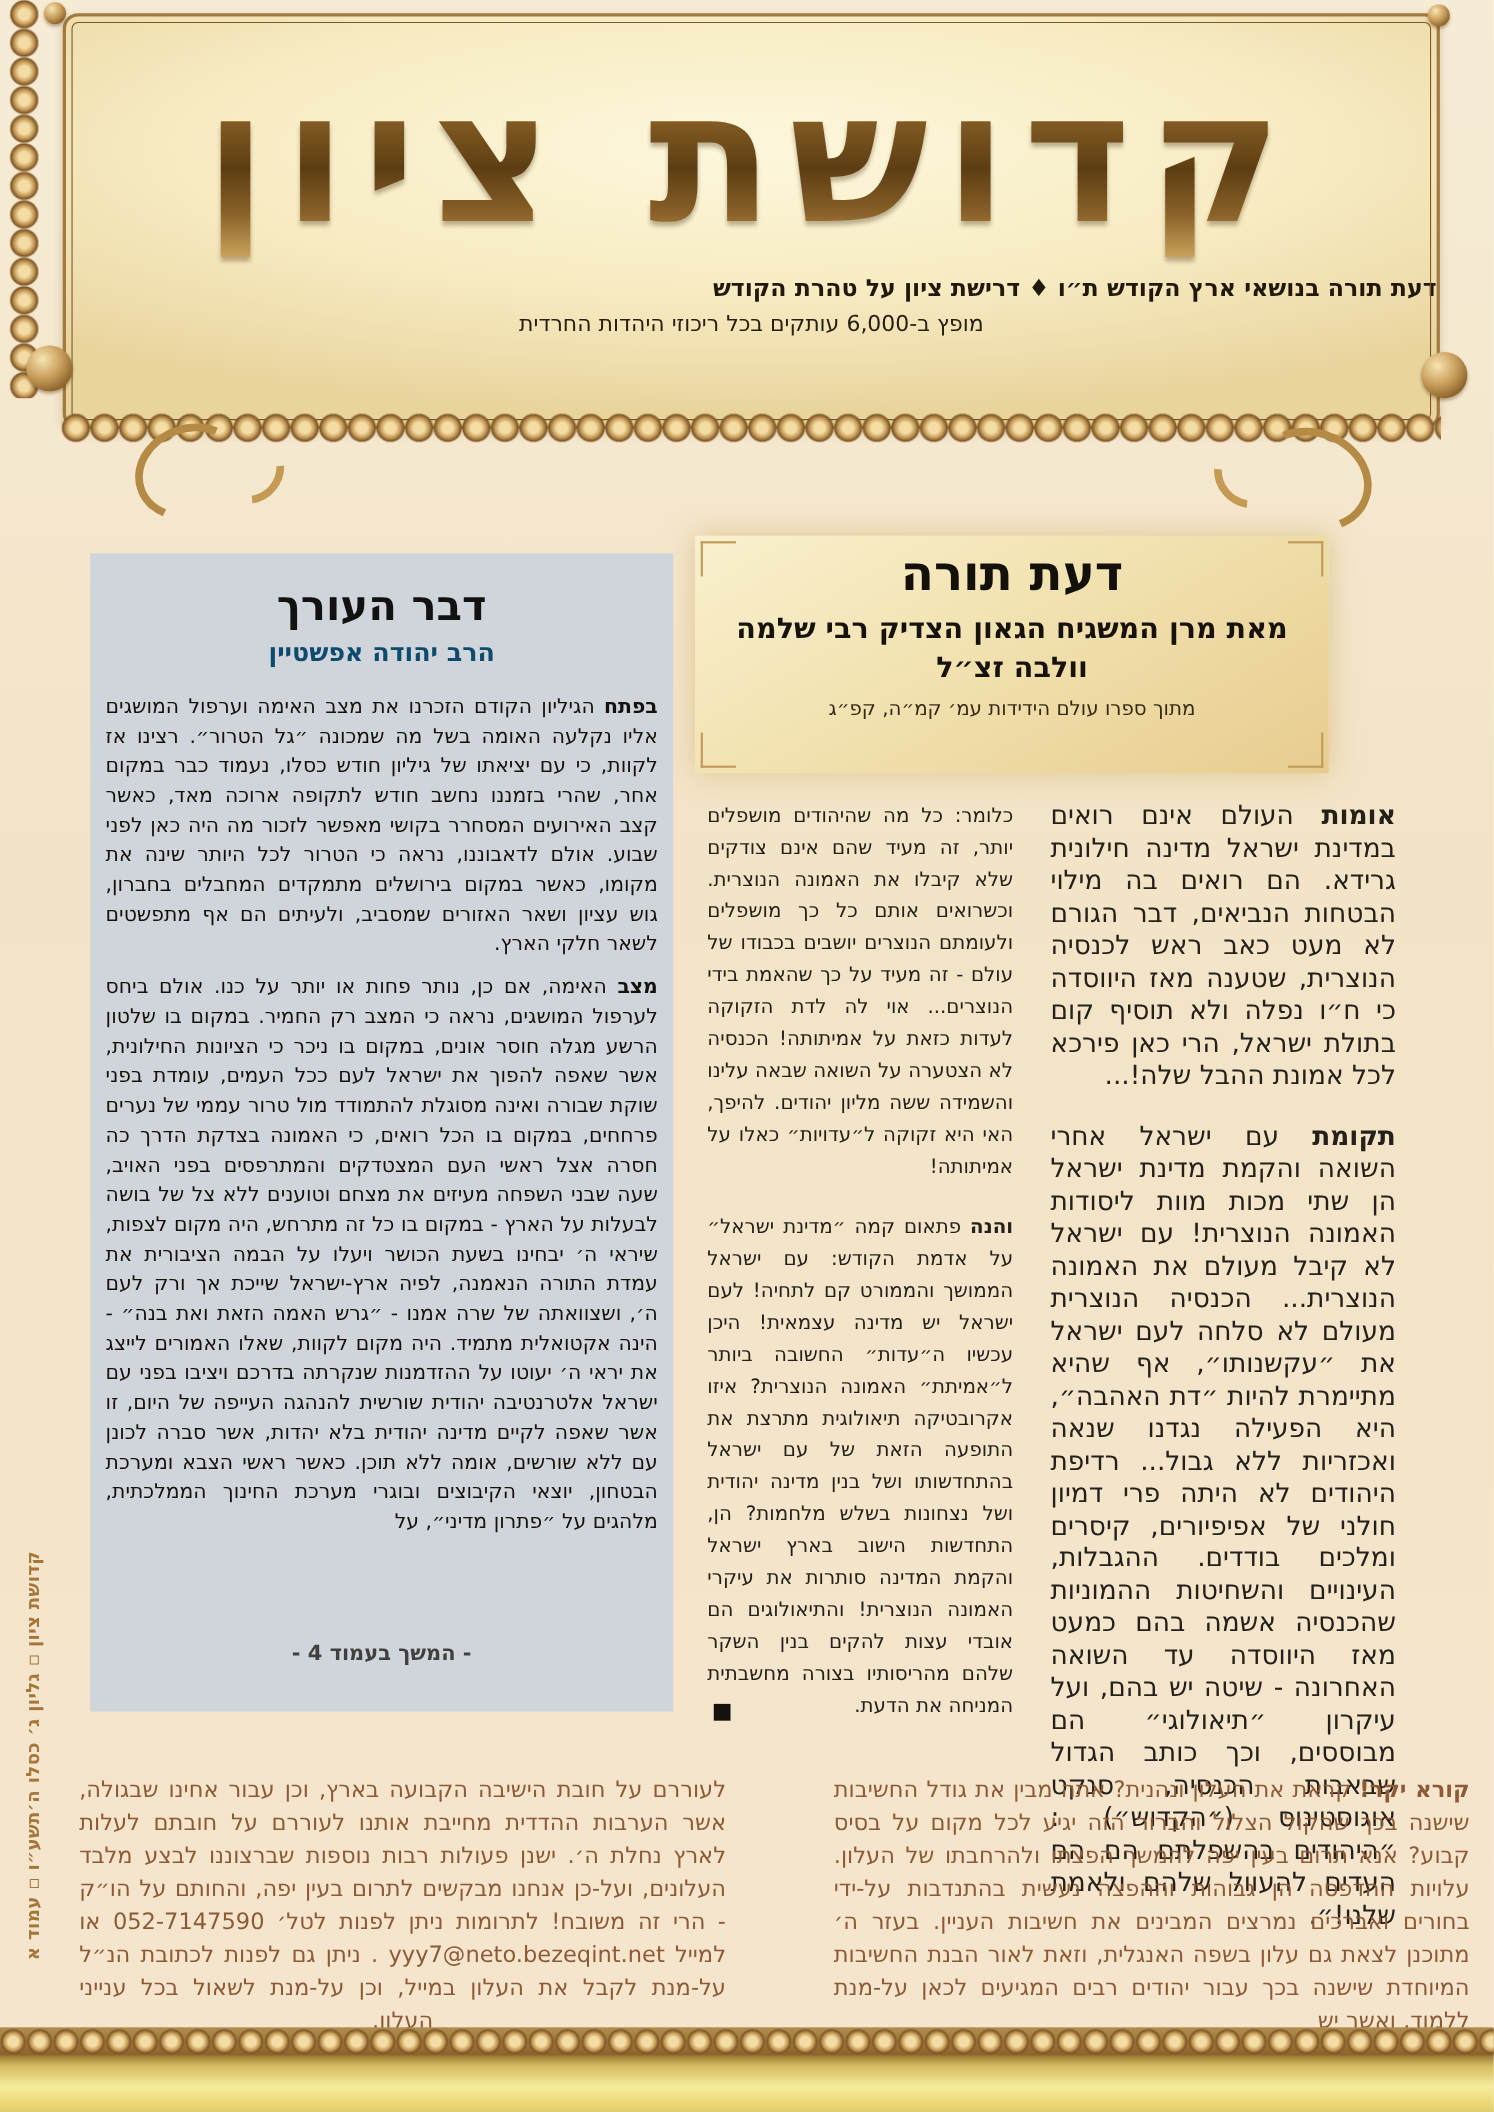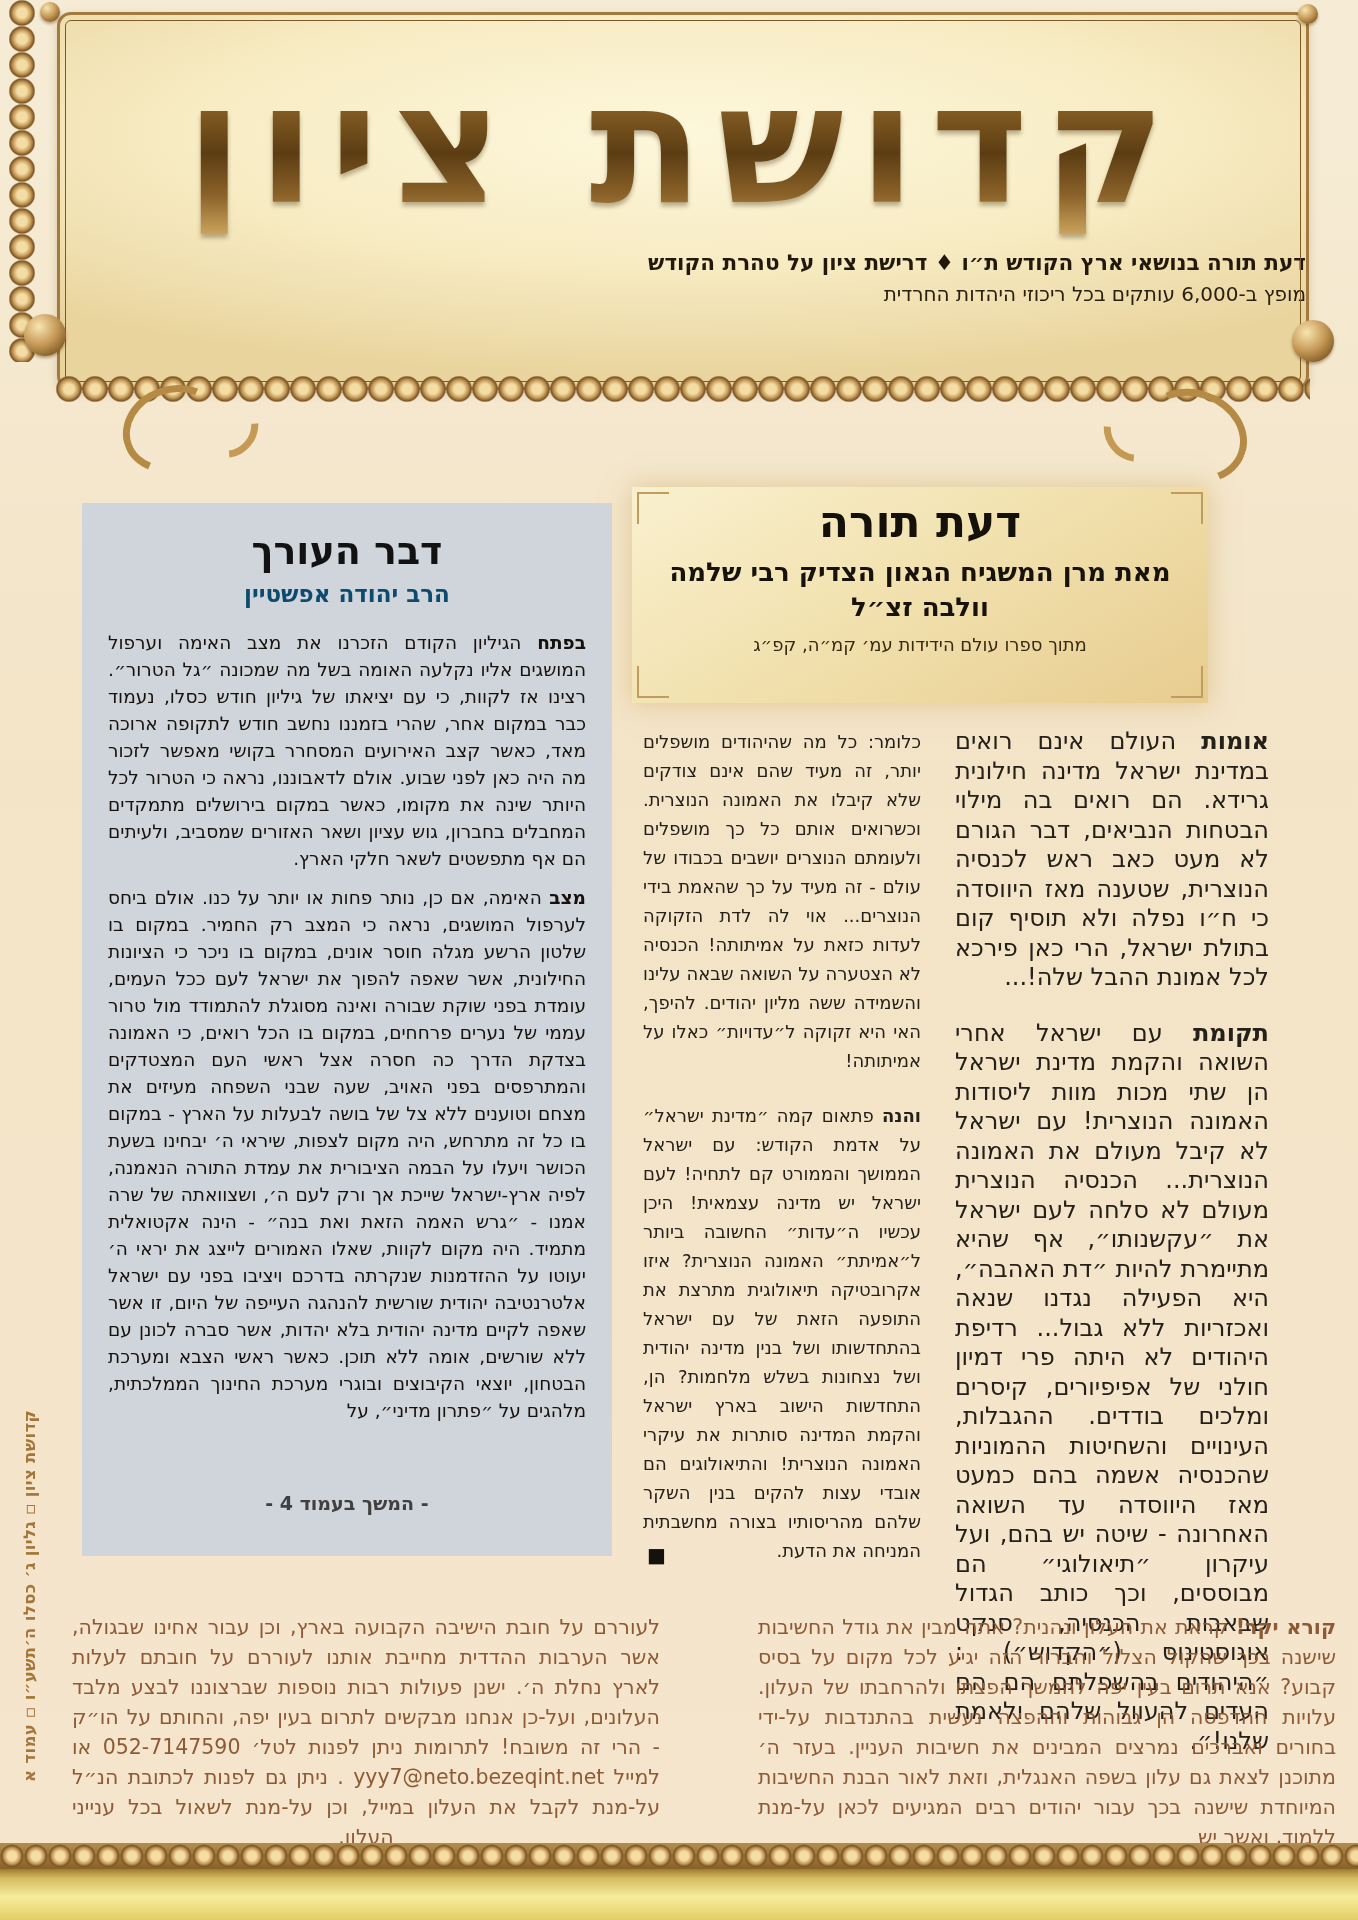--- a/index.html
+++ b/index.html
@@ -23,21 +23,21 @@
     color:#6f4c1c;
     filter: drop-shadow(0 4px 2px rgba(70,45,10,.35));
   }
   @supports (-webkit-background-clip: text) {
     .masthead-title {
       background: linear-gradient(180deg,#b68b47 0%, #845c24 30%, #5c3d13 55%, #8a6128 78%, #c9a35c 100%);
       -webkit-background-clip:text; -webkit-text-fill-color:transparent;
     }
   }
   .tagline1 { text-align:right; font-size:21.5px; font-weight:bold; color:#22180b; margin-top:16px; }
-  .tagline2 { font-size:20px; color:#2a2012; margin-top:7px; }
+  .tagline2 { text-align:center; font-size:20px; color:#2a2012; margin-top:7px; }
   
   .bead-banner-bottom {
     position:absolute; left:-4px; right:-4px; bottom:-16px; height:28px;
     background-image: radial-gradient(circle at 13px 14px, #f4dda4 0 5px, #c49a58 9px, #7c5424 12px, rgba(0,0,0,0) 13.5px);
     background-size:26px 28px; background-repeat:repeat-x;
   }
   .bead-page-left {
     position:absolute; left:8px; top:0; width:28px; height:362px;
     background-image: radial-gradient(circle at 14px 13px, #f4dda4 0 5px, #c49a58 9px, #7c5424 12px, rgba(0,0,0,0) 13.5px);
     background-size:28px 26px; background-repeat:repeat-y;
@@ -68,21 +68,21 @@
   .notch-tr { top:5px; right:5px; border-top:2px solid #c29c5c; border-right:2px solid #c29c5c; }
   .notch-br { bottom:5px; right:5px; border-bottom:2px solid #c29c5c; border-right:2px solid #c29c5c; }
   .torah-title { text-align:center; font-size:44px; font-weight:bold; color:#14100a; line-height:1.15; }
   .torah-byline { text-align:center; font-size:26px; font-weight:bold; color:#17120b; line-height:1.45; margin-top:6px; }
   .torah-byline2 { text-align:center; font-size:26px; font-weight:bold; color:#17120b; line-height:1.3; }
   .torah-source { text-align:center; font-size:18px; color:#372a14; margin-top:9px; }
 
   
   .editor-box {
     position:absolute; left:82px; top:503px; width:530px; height:1053px; box-sizing:border-box;
-    background:#d0d4db; padding:26px 26px;
+    background:#d0d4db; padding:26px 14px;
   }
   .editor-title { text-align:center; font-size:38px; font-weight:bold; color:#121212; }
   .editor-author { text-align:center; font-size:23px; font-weight:bold; color:#0c4a6e; margin-top:8px; }
   .editor-body { margin-top:22px; }
   .editor-body p { margin:0; font-size:18.5px; line-height:27px; text-align:justify; color:#15120e; }
   .editor-body p + p { margin-top:12px; }
   .lead { font-weight:bold; }
   .editor-continuation {
     position:absolute; left:0; bottom:42px; width:100%;
     text-align:center; font-size:19px; font-weight:bold; color:#404040;

